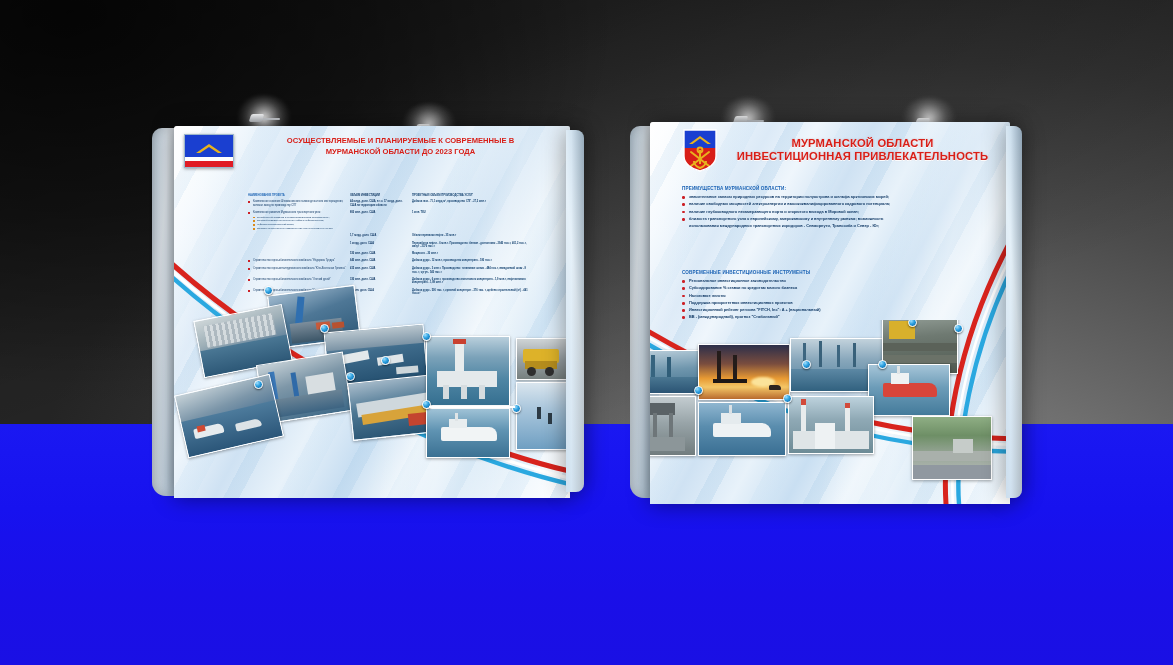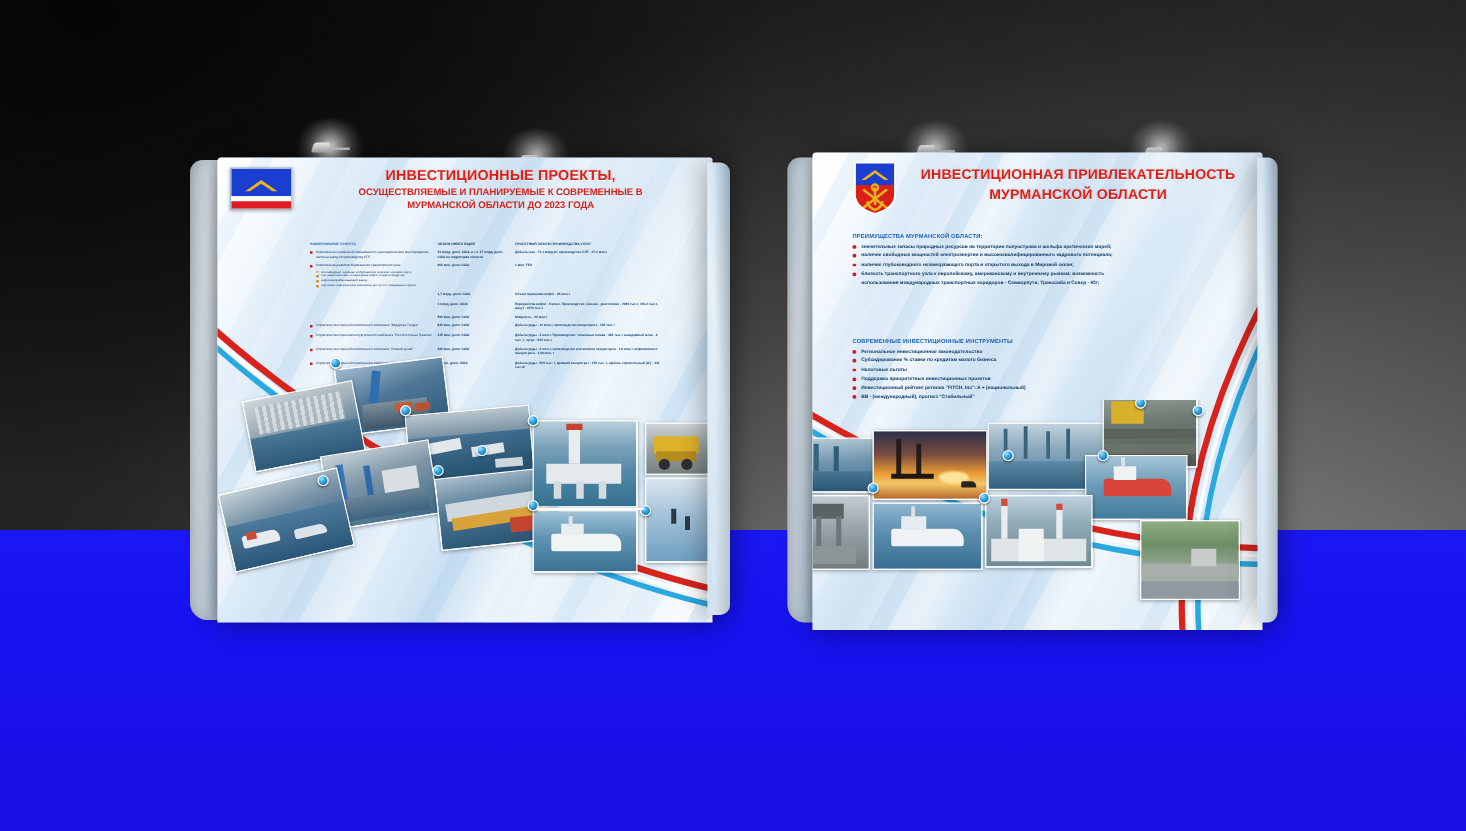--- a/index.html
+++ b/index.html
@@ -187,21 +187,20 @@
       <div class="hdr" style="left:10px;top:8px;width:376px;">
         <div class="emblem" style="width:48px;height:32px;position:relative;">
           <svg viewBox="0 0 48 32" width="48" height="32">
             <rect x="0" y="0" width="48" height="22" fill="#1a3fd0"></rect>
             <rect x="0" y="22" width="48" height="4" fill="#ffffff"></rect>
             <rect x="0" y="26" width="48" height="6" fill="#e01b24"></rect>
             <path d="M11,18 L24,9 L37,18 L33,18 L24,12 L15,18 Z" fill="#e8b21e"></path>
           </svg>
         </div>
         <div class="title-wrap" style="flex:1;text-align:center;padding-top:1px;">
-          <div class="t1" style="font-size:11.4px;">ИНВЕСТИЦИОННЫЕ ПРОЕКТЫ,</div>
           <div class="t2" style="font-size:7.6px;margin-top:2px;">ОСУЩЕСТВЛЯЕМЫЕ И ПЛАНИРУЕМЫЕ К СОВРЕМЕННЫЕ В</div>
           <div class="t3" style="font-size:7.6px;margin-top:2px;">МУРМАНСКОЙ ОБЛАСТИ ДО 2023 ГОДА</div>
         </div>
       </div>
 
       <div class="tbl" style="left:74px;top:68px;width:290px;">
         <div class="thead">
           <div class="c1">НАИМЕНОВАНИЕ ПРОЕКТА</div>
           <div class="c2">ОБЪЕМ ИНВЕСТИЦИЙ</div>
           <div class="c3">ПРОЕКТНЫЙ ОБЪЕМ ПРОИЗВОДСТВА УСЛУГ</div>
@@ -398,22 +397,22 @@
             </g>
             <g fill="none" stroke="#e8b21e" stroke-width="2">
               <line x1="20" y1="22" x2="20" y2="36"></line>
               <path d="M14,33 C14,38 20,40 20,40 C20,40 26,38 26,33"></path>
               <circle cx="20" cy="22" r="2.4"></circle>
             </g>
             <path d="M4,2 H36 V28 C36,36 28,41 20,43 C12,41 4,36 4,28 Z" fill="none" stroke="#ffffff" stroke-width="1.4"></path>
           </svg>
         </div>
         <div class="title-wrap" style="flex:1;text-align:center;padding-top:6px;">
+          <div class="t1" style="font-size:11.2px;margin-top:3px;">МУРМАНСКОЙ ОБЛАСТИ</div>
           <div class="t1" style="font-size:11.2px;">ИНВЕСТИЦИОННАЯ ПРИВЛЕКАТЕЛЬНОСТЬ</div>
-          <div class="t1" style="font-size:11.2px;margin-top:3px;">МУРМАНСКОЙ ОБЛАСТИ</div>
         </div>
       </div>
 
       <div class="sect" style="left:32px;top:64px;width:312px;">
         <h4>ПРЕИМУЩЕСТВА МУРМАНСКОЙ ОБЛАСТИ:</h4>
         <div id="adv-list">
             <div class="b">значительные запасы природных ресурсов на территории полуострова и шельфа арктических морей;</div>
             <div class="b">наличие свободных мощностей электроэнергии и высококвалифицированного кадрового потенциала;</div>
             <div class="b">наличие глубоководного незамерзающего порта и открытого выхода в Мировой океан;</div>
             <div class="b">близость транспортного узла к европейскому, американскому и внутреннему рынкам; возможность</div>

